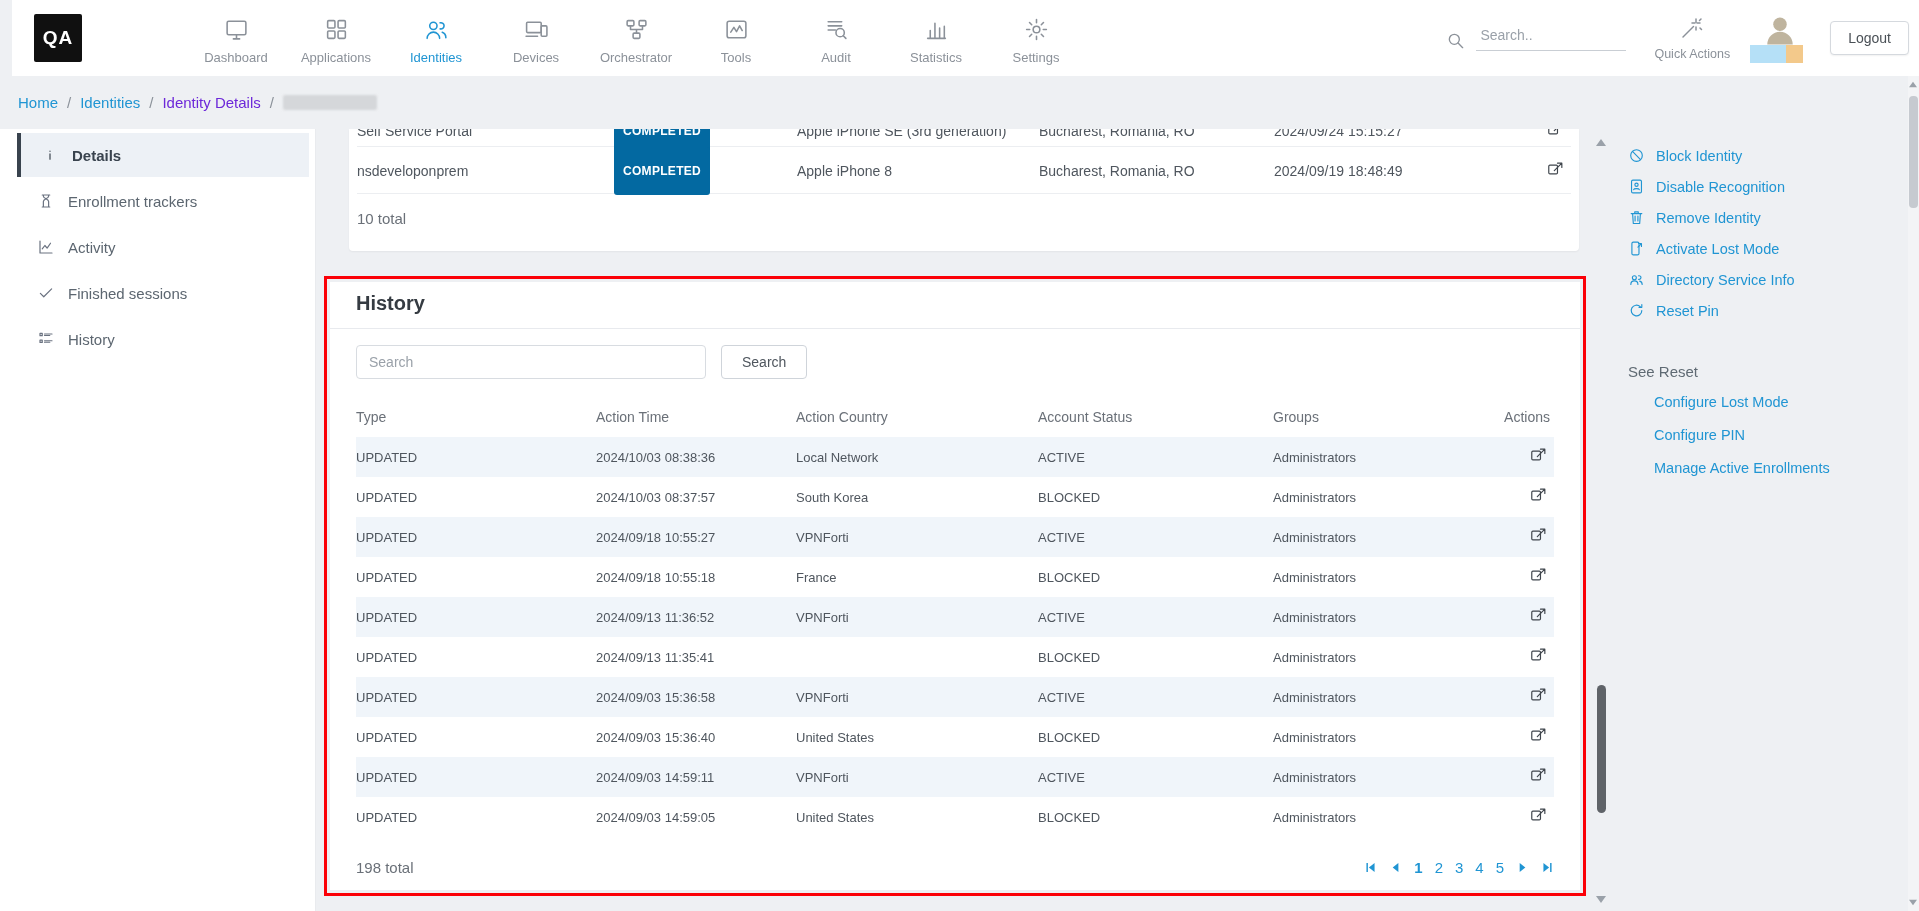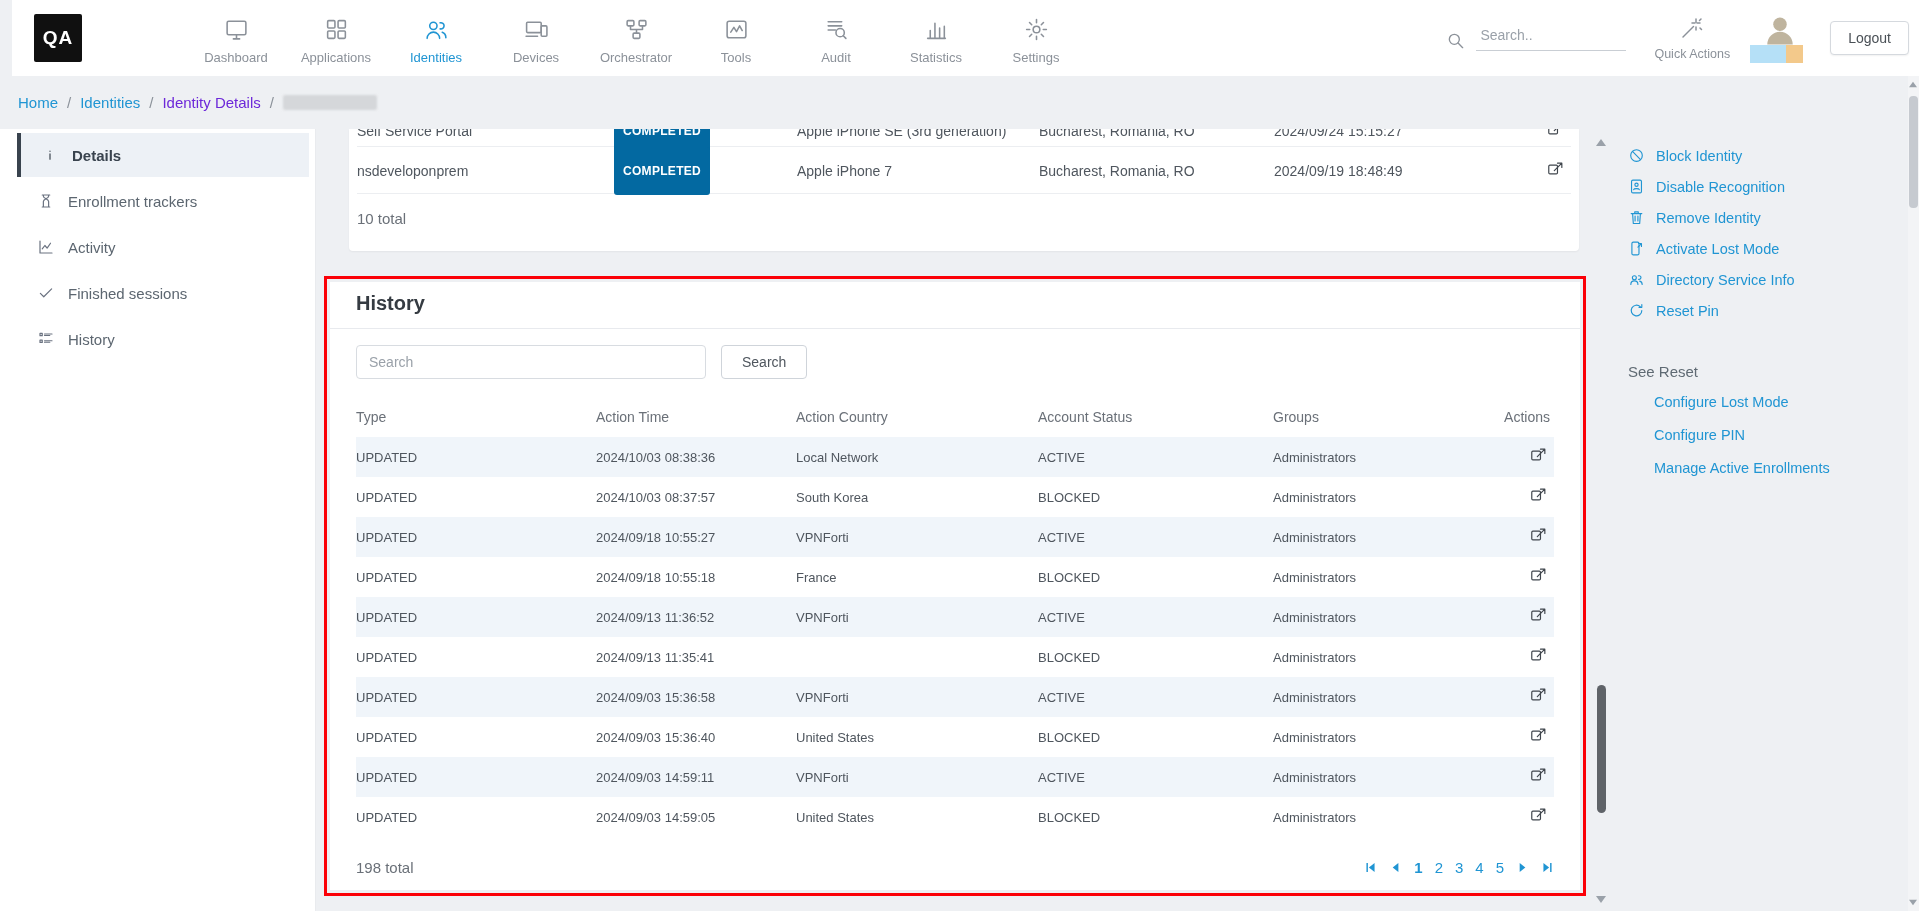--- a/index.html
+++ b/index.html
@@ -351,21 +351,21 @@
         <span>Bucharest, Romania, RO</span>
         <span>2024/09/24 15:15:27</span>
         <span class="cell-actions"><button class="row-action"><svg viewBox="0 0 24 24">
                 <rect x="3.5" y="6.5" width="11" height="11" rx="1.5"></rect>
                 <path d="M10.5 13.5L20 4M14.5 4H20v5.5"></path>
               </svg></button></span>
       </div>
       <div class="s-row grid-6">
         <span>nsdeveloponprem</span>
         <span><span class="badge">COMPLETED</span></span>
-        <span>Apple iPhone 7</span>
+        <span>Apple iPhone 8</span>
         <span>Bucharest, Romania, RO</span>
         <span>2024/09/19 18:48:49</span>
         <span class="cell-actions"><button class="row-action"><svg viewBox="0 0 24 24">
                 <rect x="3.5" y="6.5" width="11" height="11" rx="1.5"></rect>
                 <path d="M10.5 13.5L20 4M14.5 4H20v5.5"></path>
               </svg></button></span>
       </div>
       <div class="sessions-total">10 total</div>
     </div>
   </section>

